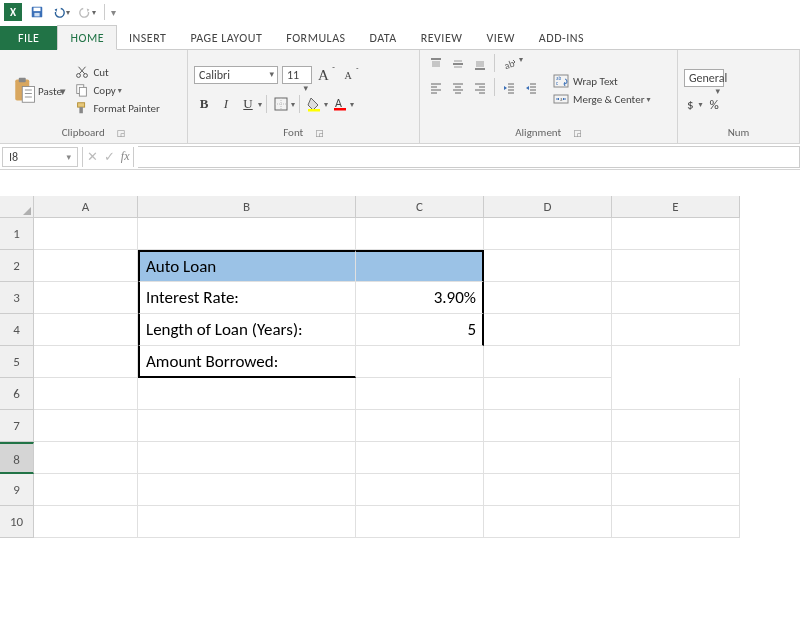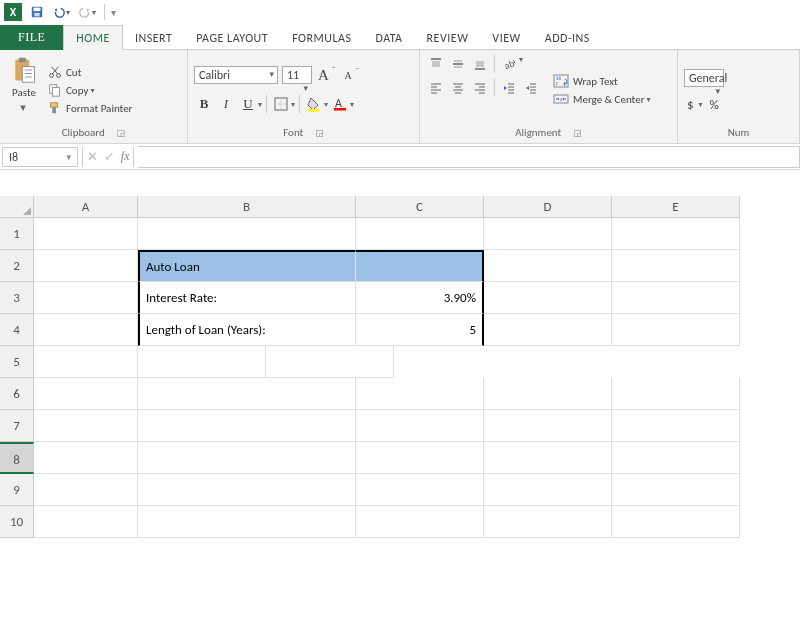--- a/index.html
+++ b/index.html
@@ -8,32 +8,32 @@
 
 .qat { height: 24px; background: #fff; display: flex; align-items: center; padding: 0 4px; gap: 8px; border-bottom: 0; }
 .qat .app-icon { width: 18px; height: 18px; background: #217346; display:flex; align-items:center; justify-content:center; color:#fff; font-weight:bold; font-size:11px; }
 .qat svg { width: 14px; height: 14px; }
 .qat .sep { width:1px; height:16px; background:#ccc; }
 .qat-btn { display:flex; align-items:center; gap:2px; cursor:pointer; }
 
 
 .tabs { height: 26px; display:flex; align-items:end; background:#fff; }
 .tab { padding: 5px 12px 4px; font-size: 12px; color:#444; cursor:pointer; letter-spacing:0.5px; }
-.tab.file { background:#217346; color:#fff; padding:5px 18px;font-family:Liberation Serif, serif; }
+.tab.file { background:#217346; color:#fff; padding:5px 18px; }
 .tab.active { border:1px solid #ccc; border-bottom-color:#f3f3f3; background:#f3f3f3; color:#217346; }
 .tabs-rest { flex:1; border-bottom:1px solid #ccc; height:100%; display:flex; align-items:end; }
 
 
 .ribbon { background:#f3f3f3; border-bottom:1px solid #d4d4d4; display:flex; height:94px; }
 .group { border-right:1px solid #d4d4d4; padding:4px 6px 2px; display:flex; flex-direction:column; justify-content:space-between; position:relative; }
 .group-label { text-align:center; font-size:11px; color:#666; padding-bottom:2px; display:flex; justify-content:center; align-items:center; gap:12px; }
 .group-label .launcher { font-size:9px; color:#888; cursor:pointer; }
 .group-body { display:flex; gap:6px; flex:1; }
 
-.paste-block { display:flex; flex-direction:column; align-items:center; cursor:pointer; padding:2px 4px; }
+.paste-block { display:flex; flex-direction:row; align-items:center; cursor:pointer; padding:2px 4px; }
 .paste-block svg { width:28px; height:28px; }
 .paste-block span { font-size:11px; margin-top:2px; }
 .clip-right { display:flex; flex-direction:column; gap:4px; justify-content:center; }
 .clip-item { display:flex; align-items:center; gap:4px; font-size:11px; cursor:pointer; }
 .clip-item svg { width:14px; height:14px; }
 
 .font-top { display:flex; gap:4px; align-items:center; }
 .font-select { background:#fff; border:1px solid #aaa; font-size:12px; padding:1px 16px 1px 4px; position:relative; cursor:pointer; }
 .font-select::after { content:"▾"; position:absolute; right:3px; font-size:9px; color:#666; }
 .font-name { width:84px; }
@@ -69,21 +69,21 @@
 
 .grid-wrap { margin-top:26px; position:relative; }
 .colhdr { display:flex; height:22px; }
 .corner { width:34px; background:#f0f0f0; border-right:1px solid #ccc; border-bottom:1px solid #ccc; position:relative; }
 .corner::after { content:""; position:absolute; right:2px; bottom:2px; width:0; height:0; border-left:8px solid transparent; border-bottom:8px solid #b0b0b0; }
 .ch { background:#f0f0f0; border-right:1px solid #ccc; border-bottom:1px solid #ccc; text-align:center; font-size:13px; color:#555; line-height:22px; }
 .cA { width:104px; } .cB { width:218px; } .cC { width:128px; } .cD { width:128px; } .cE { width:128px; }
 
 .row { display:flex; height:32px; }
 .rh { width:34px; background:#f0f0f0; border-right:1px solid #ccc; border-bottom:1px solid #ccc; text-align:center; font-size:13px; color:#555; line-height:32px; }
-.cell { border-right:1px solid #e0e0e0; border-bottom:1px solid #e0e0e0; padding:0 6px; font-size:13px; font-family:Calibri,Arial,sans-serif; color:#000; display:flex; align-items:center; }
+.cell { border-right:1px solid #e0e0e0; border-bottom:1px solid #e0e0e0; padding:0 6px; font-size:17px; font-family:Calibri,Arial,sans-serif; color:#000; display:flex; align-items:center; }
 .cell.right { justify-content:flex-end; }
 .row8 .rh { background:#d5d5d5; border-top:2px solid #217346; border-bottom:2px solid #217346; }
 
 
 .r2 .cB, .r2 .cC { background:#9bc2e6; border-top:2px solid #000; }
 .r2 .cB { border-left:2px solid #000; }
 .r2 .cC { border-right:2px solid #000; }
 .r3 .cB { border-left:2px solid #000; } .r3 .cC { border-right:2px solid #000; }
 .r4 .cB { border-left:2px solid #000; } .r4 .cC { border-right:2px solid #000; }
 .r5 .cB { border-left:2px solid #000; border-bottom:2px solid #000; }
@@ -415,20 +415,21 @@
       <div class="cell cA"></div>
       <div class="cell cB">Length of Loan (Years):</div>
       <div class="cell cC right">5</div>
       <div class="cell cD"></div>
       <div class="cell cE"></div>
     </div>
 
   <div class="row r5">
       <div class="rh">5</div>
       <div class="cell cA"></div>
+      <div class="cell cB">Amount Borrowed:</div>
       <div class="cell cD"></div>
       <div class="cell cE"></div>
     </div>
 
   <div class="row r6">
       <div class="rh">6</div>
       <div class="cell cA"></div>
       <div class="cell cB"></div>
       <div class="cell cC"></div>
       <div class="cell cD"></div>

